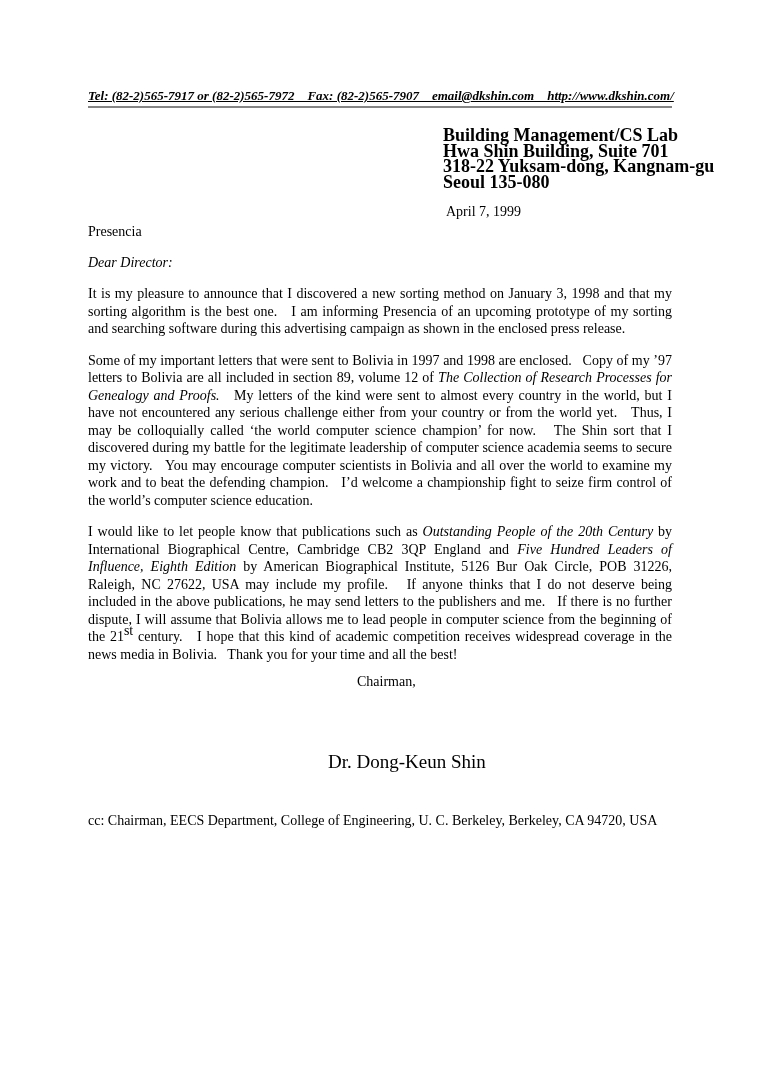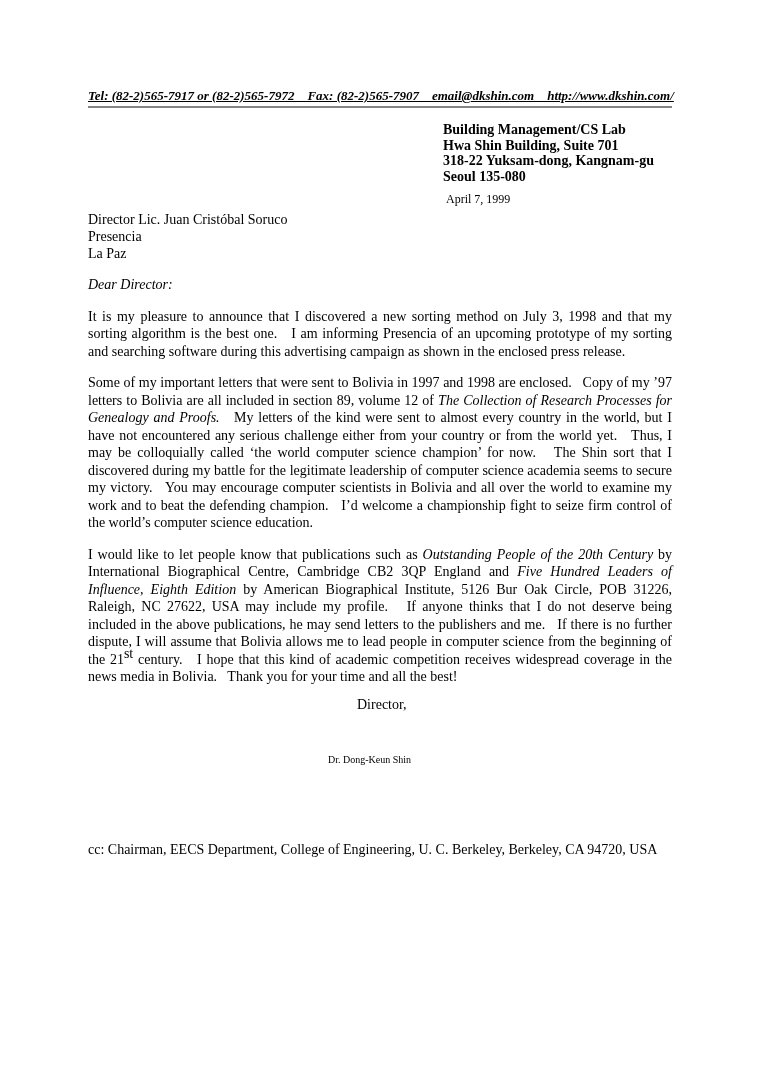--- a/index.html
+++ b/index.html
@@ -25,31 +25,31 @@
     font-size: 13px;
     line-height: 15px;
     font-style: italic;
     font-weight: bold;
     text-decoration: underline;
     white-space: pre;
     padding-bottom: 3px;
     border-bottom: 2px solid #848484;
   }
   .sender-block {
-    margin-top: 14px;
+    margin-top: 20px;
     margin-left: 355px;
     font-weight: bold;
-    font-size: 14px;
+    font-size: 18px;
     line-height: 15.5px;
     white-space: pre;
   }
   .date-line {
-    margin-top: 7px;
+    margin-top: 13px;
     margin-left: 358px;
-    font-size: 12px;
+    font-size: 14px;
     line-height: 17.5px;
   }
   .recipient-block {
     margin-top: 2px;
     font-size: 14px;
     line-height: 17.2px;
     white-space: pre;
   }
   .salutation {
     margin-top: 14px;
@@ -70,51 +70,51 @@
     line-height: 0;
     vertical-align: super;
   }
   .closing {
     margin-top: 10px;
     margin-left: 269px;
     font-size: 14px;
     line-height: 17.5px;
   }
   .signature-name {
-    margin-top: 38px;
+    margin-top: 62px;
     margin-left: 240px;
-    font-size: 10px;
+    font-size: 19px;
     line-height: 17.5px;
   }
   .cc-line {
-    margin-top: 72px;
+    margin-top: 42px;
     font-size: 14px;
     line-height: 17.5px;
   }
 </style>
 </head>
 <body>
 
 <div class="page">
 
   <div class="contact-line">Tel: (82-2)565-7917 or (82-2)565-7972    Fax: (82-2)565-7907    email@dkshin.com    http://www.dkshin.com/</div>
 
   <div class="sender-block"><div>Building Management/CS Lab</div><div>Hwa Shin Building, Suite 701</div><div>318-22 Yuksam-dong, Kangnam-gu</div><div>Seoul 135-080</div></div>
 
   <div class="date-line">April 7, 1999</div>
 
-  <div class="recipient-block"><div>Director Lic. Juan Cristóbal Soruco</div><div>Presencia</div><div>La Paz</div></div>
+  <div class="recipient-block"><div>Presencia</div></div>
 
   <div class="salutation">Dear Director:</div>
 
-  <p class="para"><span>It is my pleasure to announce that I discovered a new sorting method on July 3, 1998 and that my sorting algorithm is the best one.   I am informing Presencia of an upcoming prototype of my sorting and searching software during this advertising campaign as shown in the enclosed press release.</span></p>
+  <p class="para"><span>It is my pleasure to announce that I discovered a new sorting method on January 3, 1998 and that my sorting algorithm is the best one.   I am informing Presencia of an upcoming prototype of my sorting and searching software during this advertising campaign as shown in the enclosed press release.</span></p>
 
   <p class="para"><span>Some of my important letters that were sent to Bolivia in 1997 and 1998 are enclosed.   Copy of my ’97 letters to Bolivia are all included in section 89, volume 12 of </span><span class="italic">The Collection of Research Processes for Genealogy and Proofs.</span><span>   My letters of the kind were sent to almost every country in the world, but I have not encountered any serious challenge either from your country or from the world yet.   Thus, I may be colloquially called ‘the world computer science champion’ for now.   The Shin sort that I discovered during my battle for the legitimate leadership of computer science academia seems to secure my victory.   You may encourage computer scientists in Bolivia and all over the world to examine my work and to beat the defending champion.   I’d welcome a championship fight to seize firm control of the world’s computer science education.</span></p>
 
   <p class="para"><span>I would like to let people know that publications such as </span><span class="italic">Outstanding People of the 20th Century</span><span> by International Biographical Centre, Cambridge CB2 3QP England and </span><span class="italic">Five Hundred Leaders of Influence, Eighth Edition</span><span> by American Biographical Institute, 5126 Bur Oak Circle, POB 31226, Raleigh, NC 27622, USA may include my profile.   If anyone thinks that I do not deserve being included in the above publications, he may send letters to the publishers and me.   If there is no further dispute, I will assume that Bolivia allows me to lead people in computer science from the beginning of the 21</span><sup class="ord">st</sup><span> century.   I hope that this kind of academic competition receives widespread coverage in the news media in Bolivia.   Thank you for your time and all the best!</span></p>
 
-  <div class="closing">Director,</div>
+  <div class="closing">Chairman,</div>
 
   <div class="signature-name">Dr. Dong-Keun Shin</div>
 
   <div class="cc-line">cc: Chairman, EECS Department, College of Engineering, U. C. Berkeley, Berkeley, CA 94720, USA</div>
 
 </div>
 
 </body></html>

